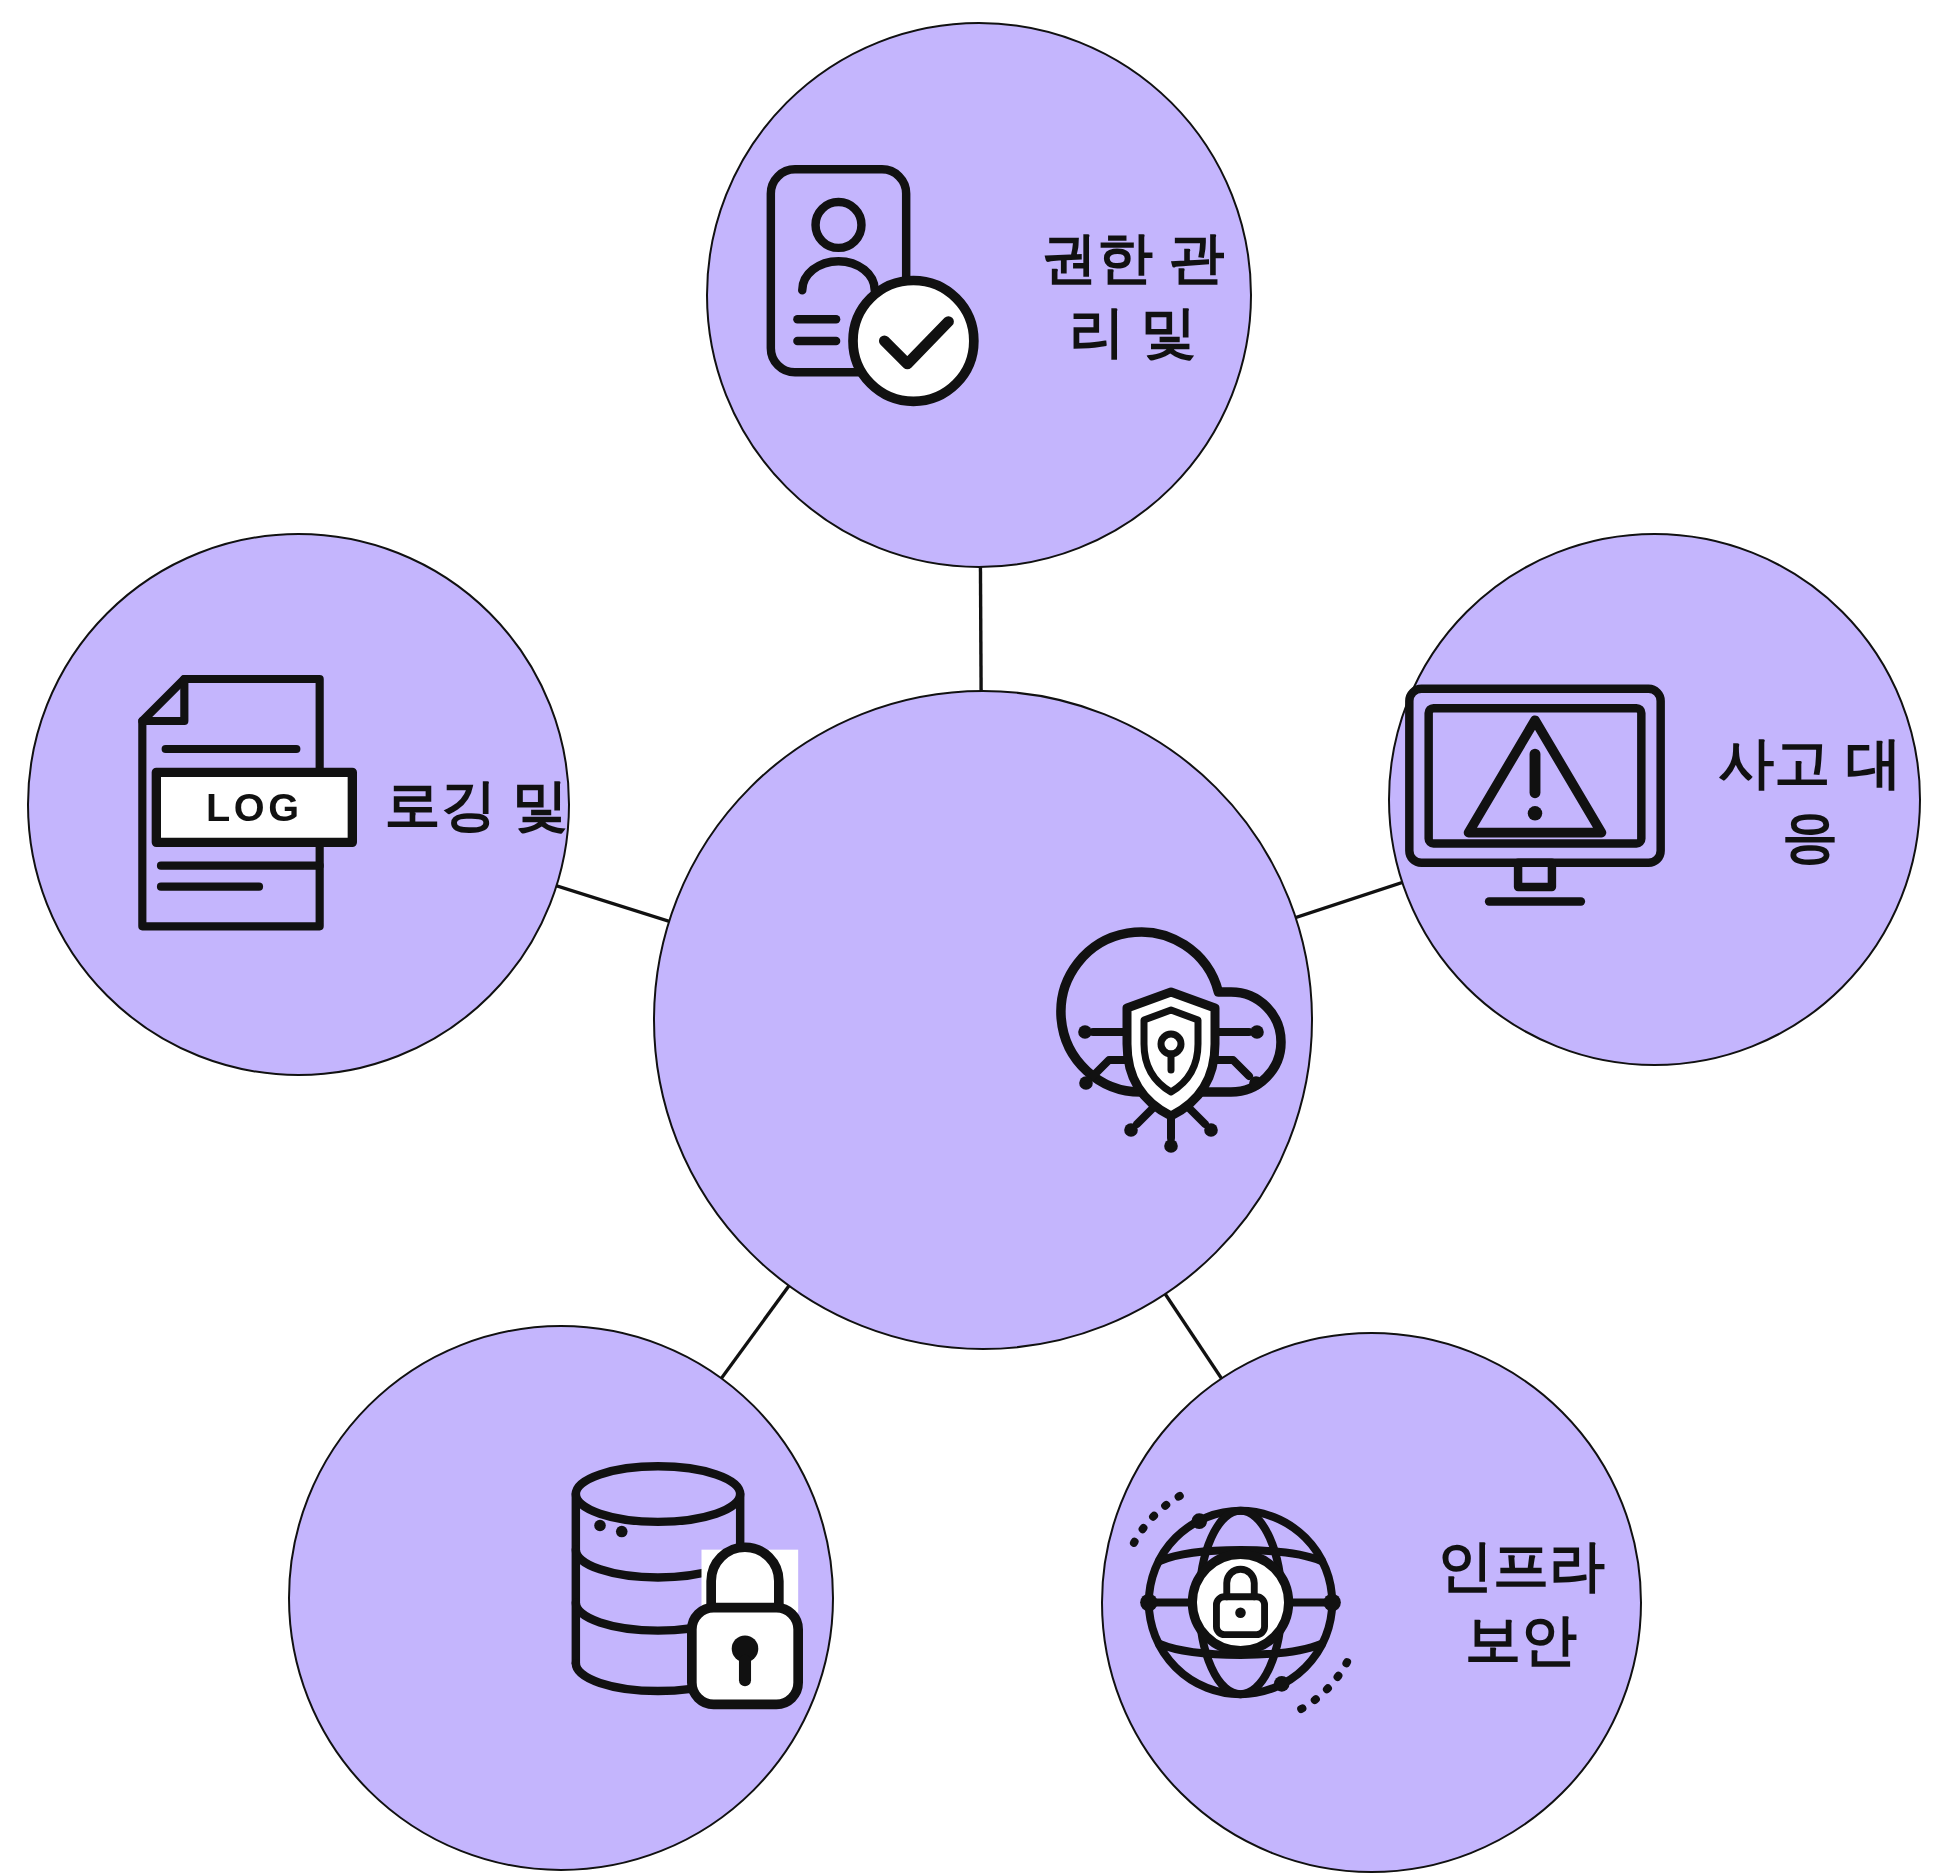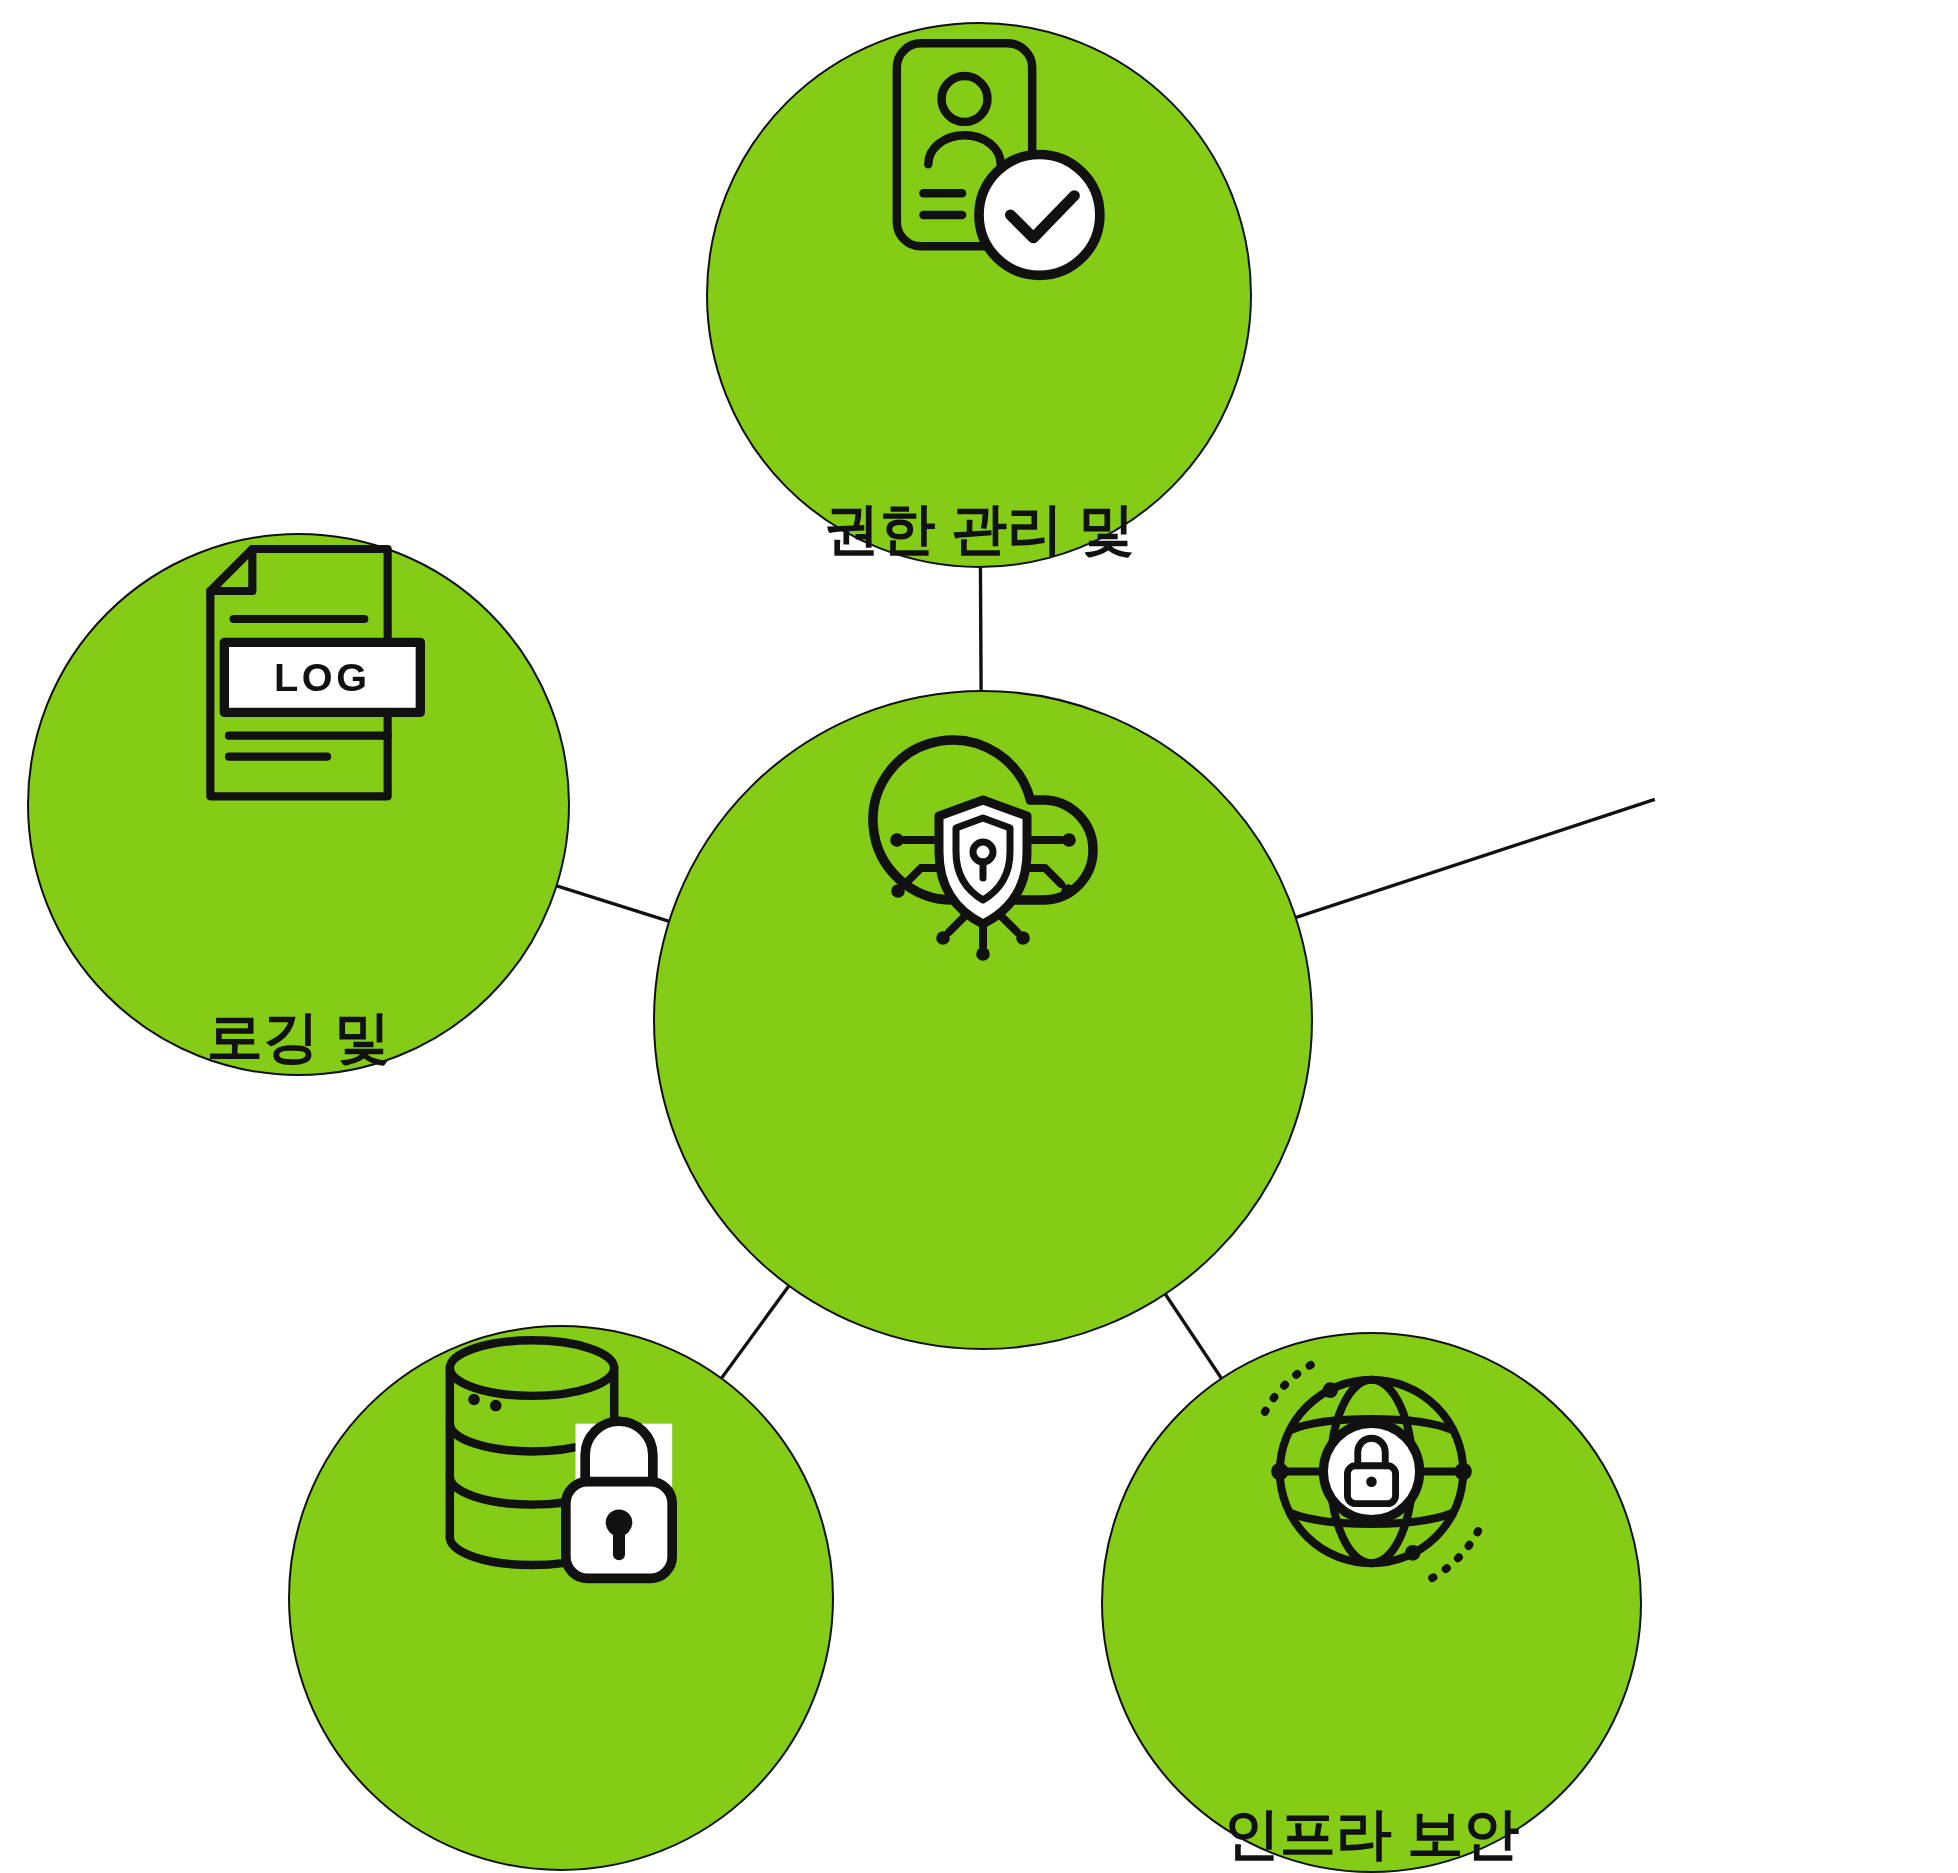--- a/index.html
+++ b/index.html
@@ -6,25 +6,25 @@
   html,body { background:#ffffff; }
   body {
     width:1958px; height:1873px;
     font-family:"Liberation Sans","DejaVu Sans",sans-serif;
     color:#111111;
   }
   .canvas { position:relative; width:1958px; height:1873px; overflow:hidden; background:#ffffff; }
   .connectors { position:absolute; left:0; top:0; }
   .node {
     position:absolute;
-    background:#84cc16;
+    background:#c4b5fd;
     border:2.9px solid #111111;
     border-radius:50%;
-    display:flex; flex-direction:column;
-    align-items:center; justify-content:space-between;
+    display:flex; flex-direction:row;
+    align-items:center; justify-content:flex-end;
     text-align:center;
   }
   .node .icon { display:block; flex:0 0 auto; }
   .label { font-weight:700; font-size:56px; line-height:1.32; color:#111111; }
   .label span { display:block; }
   .label-center { font-size:85px; letter-spacing:1px; }
 
   .node-center { left:653px;  top:690px;  width:660px; height:660px; gap:39px; }
   .node-top    { left:706px;  top:22px;   width:546px; height:546px; gap:17.4px; }
   .node-right  { left:1388px; top:533px;  width:533px; height:533px; gap:21px; }
@@ -91,20 +91,36 @@
         <path d="M37 79 H53"></path>
         <circle cx="85" cy="79" r="25" fill="#ffffff" stroke-width="4"></circle>
         <path d="M73 79 l9.5 9.5 L99.5 71" stroke-width="4.5"></path>
       </g>
     </svg>
     <div class="label">
       <span>권한 관리 및</span>
     </div>
   </div>
 
+  <div class="node node-right">
+    <svg class="icon" width="290" height="290" viewBox="0 0 120 120">
+      <g fill="none" stroke="#111111" stroke-width="3.5" stroke-linecap="round" stroke-linejoin="round">
+        <rect x="8" y="14" width="104" height="72" rx="5"></rect>
+        <rect x="16" y="22" width="88" height="56" rx="2"></rect>
+        <path d="M53 86 h14 v10 h-14 z"></path>
+        <path d="M41 102 H79"></path>
+        <path d="M60 27 L87.5 73.5 H32.5 Z" stroke-width="4"></path>
+        <path d="M60 41 V57" stroke-width="4.5"></path>
+        <circle cx="60" cy="65.5" r="3" fill="#111111" stroke="none"></circle>
+      </g>
+    </svg>
+    <div class="label">
+      <span>사고 대응</span>
+    </div>
+  </div>
 
   <div class="node node-left">
     <svg class="icon" width="280" height="280" viewBox="0 0 120 120">
       <g fill="none" stroke="#111111" stroke-width="3.5" stroke-linecap="round" stroke-linejoin="round">
         <path d="M40 6 H98 V112 H22 V24 Z"></path>
         <path d="M40 6 V24 H22"></path>
         <path d="M32 36 H88"></path>
         <rect x="28" y="46" width="84" height="30" fill="#ffffff" stroke-width="4"></rect>
         <text x="70" y="67" text-anchor="middle" font-size="17" font-weight="bold" letter-spacing="1.5" fill="#111111" stroke="none">LOG</text>
         <path d="M30 86 H98"></path>

